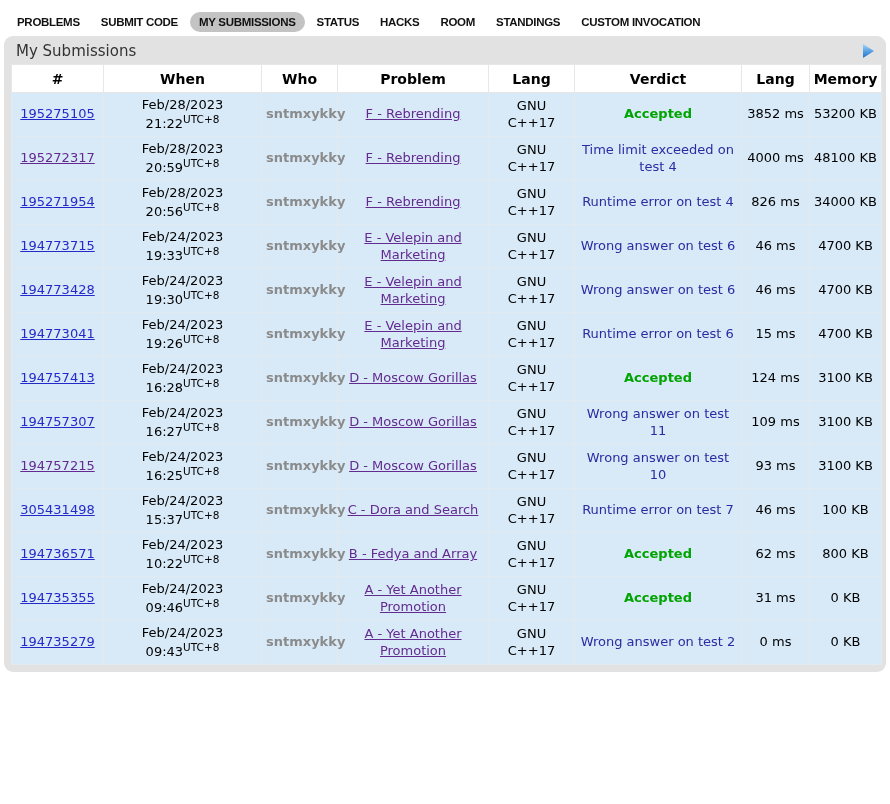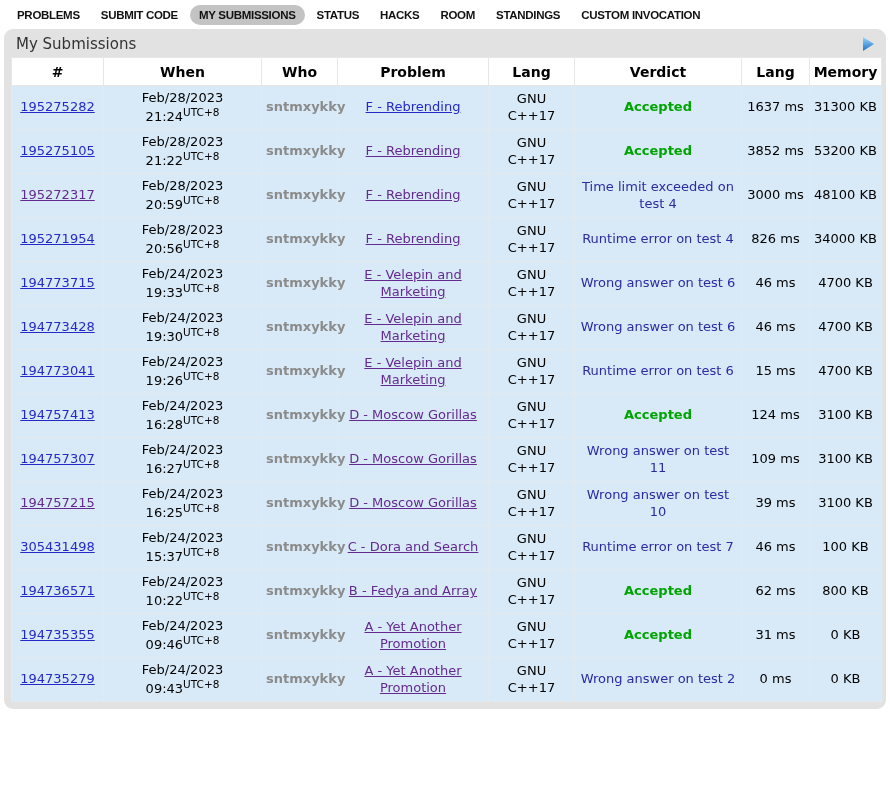--- a/index.html
+++ b/index.html
@@ -1,20 +1,20 @@
 <!DOCTYPE html>
 <html style="--link-blue: #2429c9; --link-visited: #632a90; --accepted-green: #00a400; --rejected-blue: #2b2ba2; --row-bg: #d8eaf8; --who-gray: #8b8b8b; --nav-active-bg: #c3c3c3; --panel-bg: #e2e2e2; --arrow-blue: #2f7fd0;"><head>
 <meta charset="utf-8">
 <style>
   * { box-sizing: border-box; }
   html, body { margin: 0; padding: 0; background: #fff; width: 890px; }
   body { font-family: "DejaVu Sans", sans-serif; color: #000; }
 
   
-  .nav { display: flex; align-items: center; padding: 5px 8px 3px 8px; gap: 3px; }
+  .nav { display: flex; align-items: center; padding: 12px 8px 3px 8px; gap: 3px; }
   .nav-item {
     font-family: "Liberation Sans", sans-serif; font-weight: bold;
     font-size: 11.5px; letter-spacing: -0.3px; color: #111;
     padding: 4px 9px; border-radius: 11px; cursor: pointer; white-space: nowrap;
   }
   .nav-item.active { background: var(--nav-active-bg, #c3c3c3); }
 
   
   .panel { margin: 1px 4px 0 4px; background: var(--panel-bg, #e2e2e2); border-radius: 9px; padding-bottom: 7px; }
   .panel-header { display: flex; justify-content: space-between; align-items: center; padding: 6px 12px 4px 12px; }
@@ -88,33 +88,20 @@
             <th>When</th>
             <th>Who</th>
             <th>Problem</th>
             <th>Lang</th>
             <th>Verdict</th>
             <th>Lang</th>
             <th>Memory</th>
           </tr>
         </thead>
       <tbody id="body-rows">
-  <tr>
-    <td><a class="link">195275282</a></td>
-    <td>
-      <div>Feb/28/2023</div>
-      <div><span>21:24</span><sup class="tz">UTC+8</sup></div>
-    </td>
-    <td class="who">sntmxykky</td>
-    <td><a class="link">F - Rebrending</a></td>
-    <td>GNU C++17</td>
-    <td><span class="verdict accepted">Accepted</span></td>
-    <td>1637 ms</td>
-    <td>31300 KB</td>
-  </tr>
 
   <tr>
     <td><a class="link">195275105</a></td>
     <td>
       <div>Feb/28/2023</div>
       <div><span>21:22</span><sup class="tz">UTC+8</sup></div>
     </td>
     <td class="who">sntmxykky</td>
     <td><a class="link visited">F - Rebrending</a></td>
     <td>GNU C++17</td>
@@ -126,21 +113,21 @@
   <tr>
     <td><a class="link visited">195272317</a></td>
     <td>
       <div>Feb/28/2023</div>
       <div><span>20:59</span><sup class="tz">UTC+8</sup></div>
     </td>
     <td class="who">sntmxykky</td>
     <td><a class="link visited">F - Rebrending</a></td>
     <td>GNU C++17</td>
     <td><span class="verdict rejected">Time limit exceeded on test 4</span></td>
-    <td>3000 ms</td>
+    <td>4000 ms</td>
     <td>48100 KB</td>
   </tr>
 
   <tr>
     <td><a class="link">195271954</a></td>
     <td>
       <div>Feb/28/2023</div>
       <div><span>20:56</span><sup class="tz">UTC+8</sup></div>
     </td>
     <td class="who">sntmxykky</td>
@@ -225,21 +212,21 @@
   <tr>
     <td><a class="link visited">194757215</a></td>
     <td>
       <div>Feb/24/2023</div>
       <div><span>16:25</span><sup class="tz">UTC+8</sup></div>
     </td>
     <td class="who">sntmxykky</td>
     <td><a class="link visited">D - Moscow Gorillas</a></td>
     <td>GNU C++17</td>
     <td><span class="verdict rejected">Wrong answer on test 10</span></td>
-    <td>39 ms</td>
+    <td>93 ms</td>
     <td>3100 KB</td>
   </tr>
 
 
   <tr>
     <td><a class="link">305431498</a></td>
     <td>
       <div>Feb/24/2023</div>
       <div><span>15:37</span><sup class="tz">UTC+8</sup></div>
     </td>

